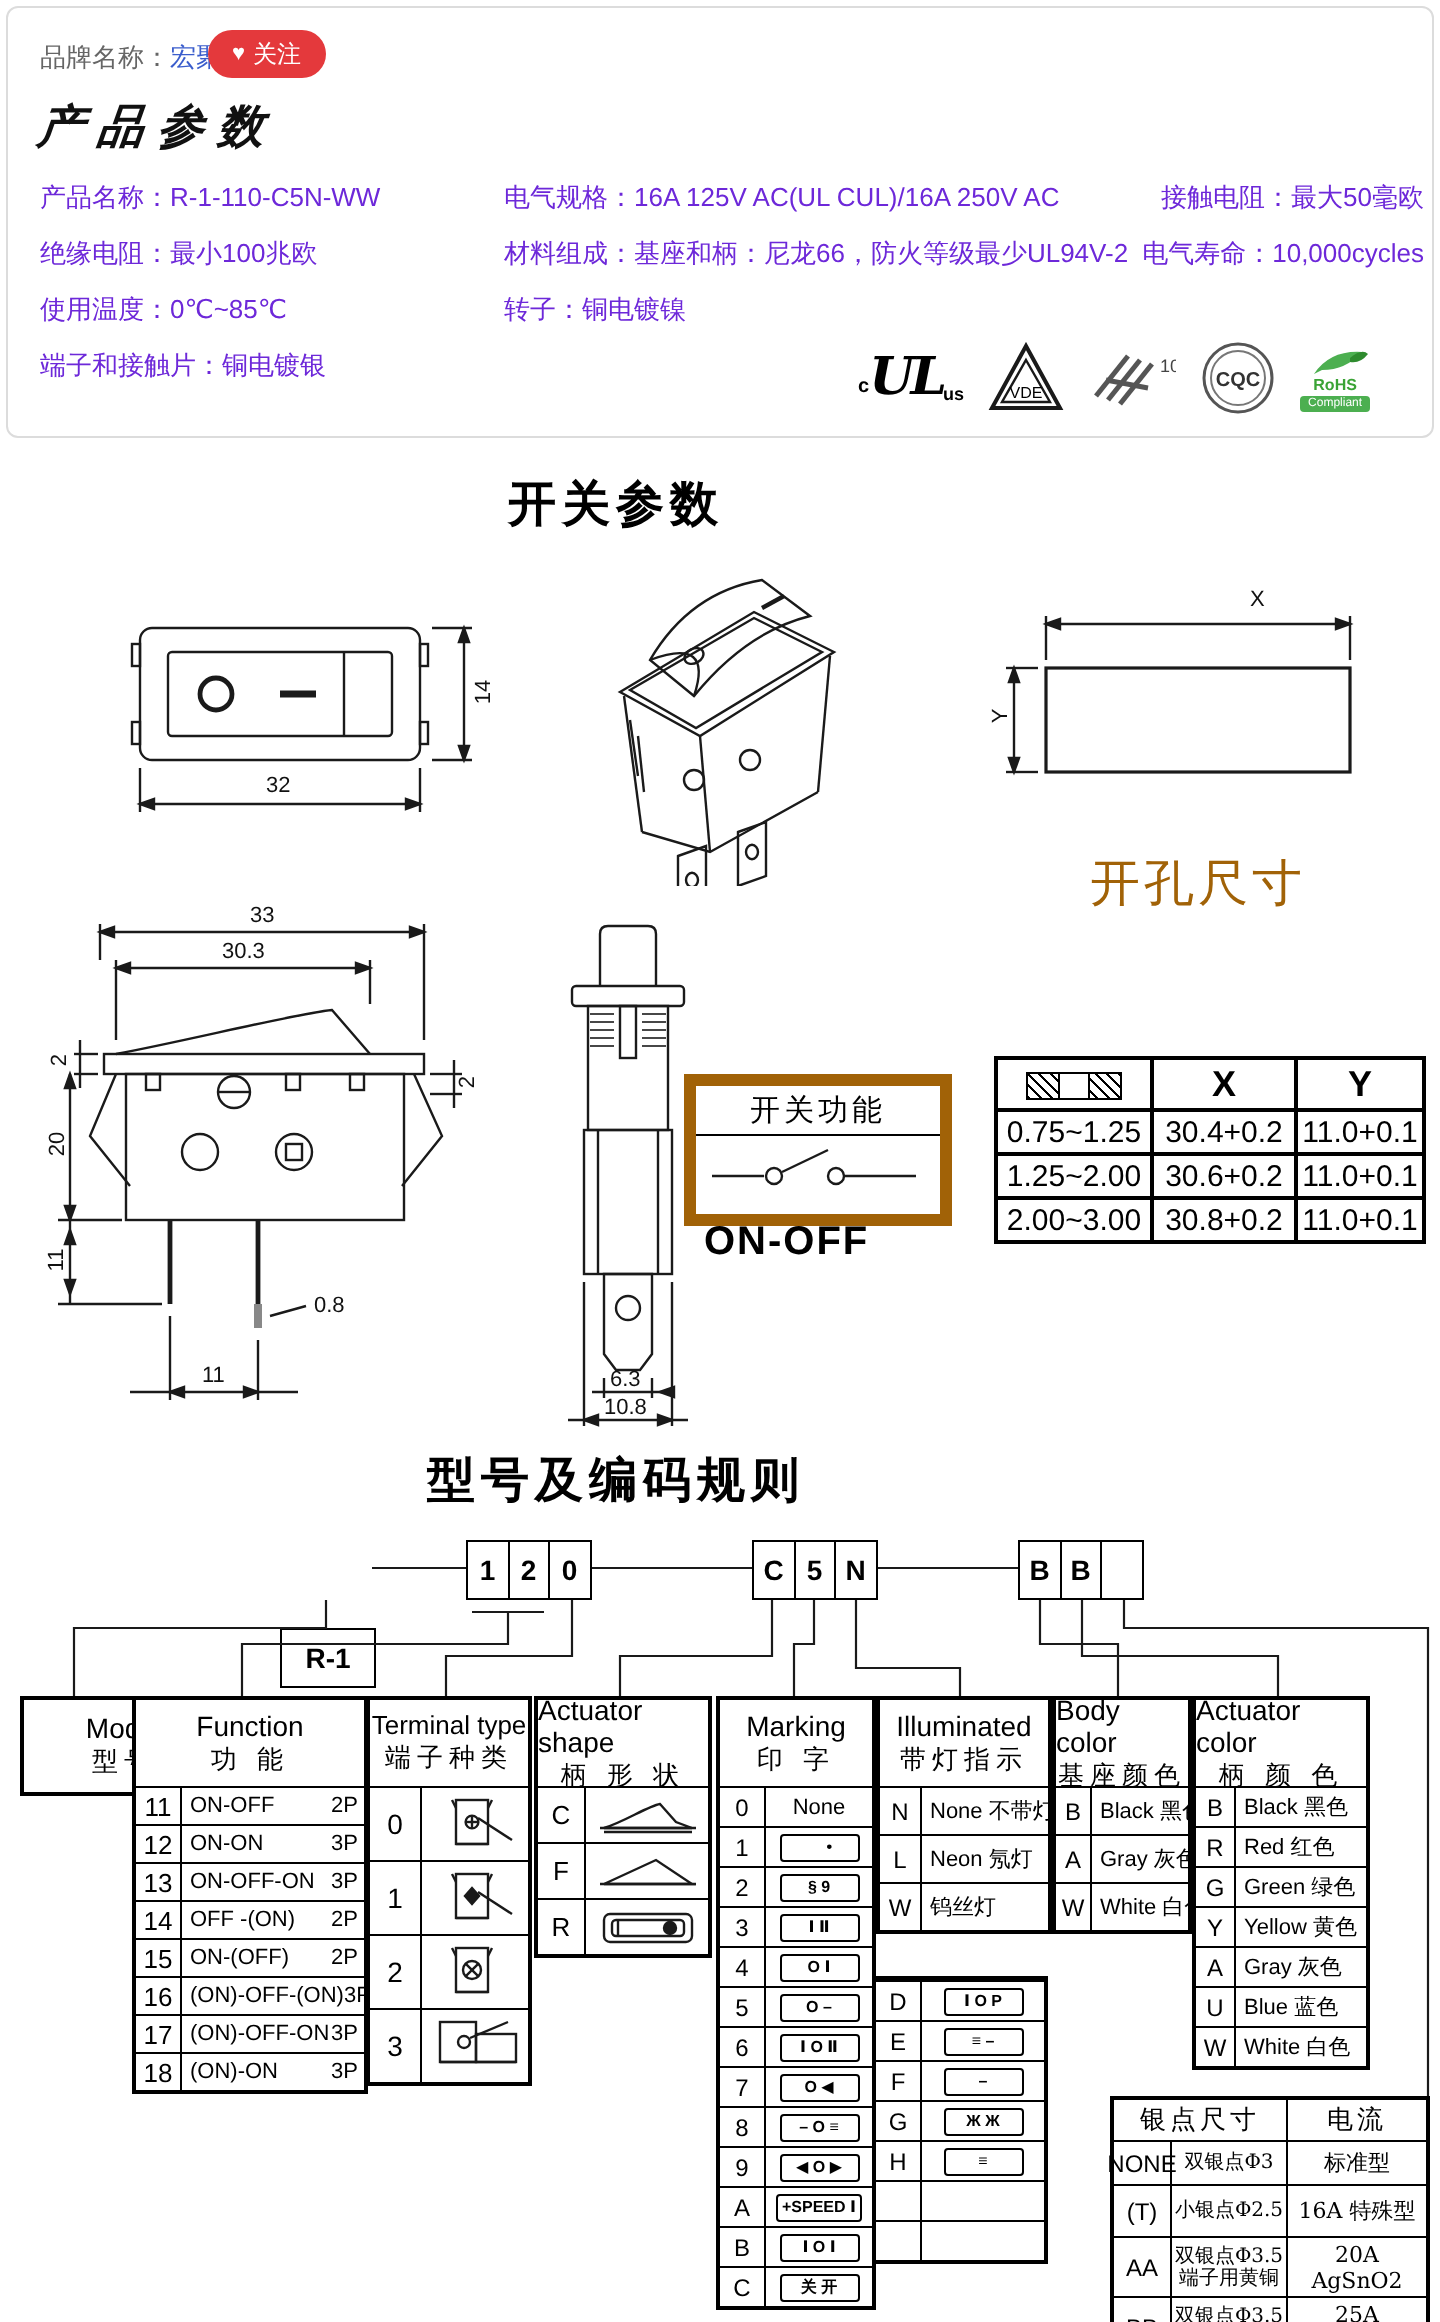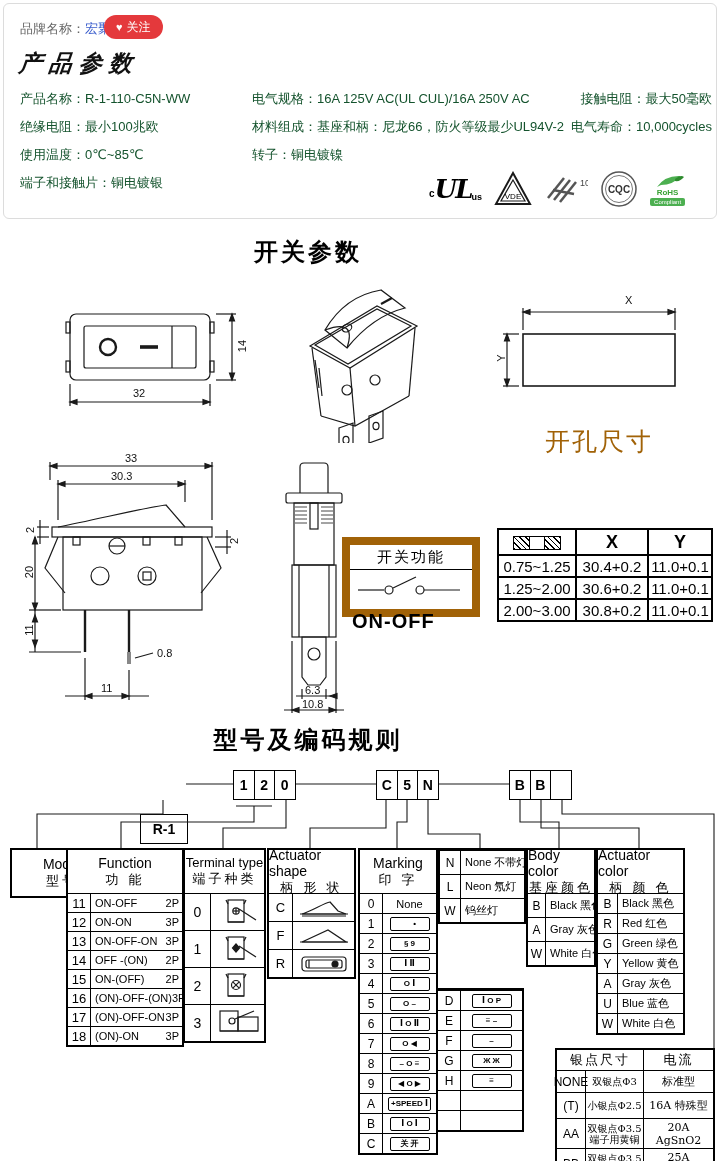--- a/index.html
+++ b/index.html
@@ -9,21 +9,21 @@
 
   
   .card{left:3px;top:3px;width:712px;height:214px;border:1px solid #dcdcdc;border-radius:6px;background:#fff;}
   .brand-row{left:16px;top:16px;font-size:13px;color:#666;}
   .brand-link{color:#3a5dcc;text-decoration:none;cursor:pointer;}
   .follow-btn{left:100px;top:11px;height:24px;padding:0 12px;border-radius:13px;background:#e4393c;color:#fff;
               font-size:12px;display:flex;align-items:center;gap:4px;cursor:pointer;border:none;}
   .follow-heart{font-size:11px;line-height:1;}
   .sec-title-script{left:15px;top:44px;font-family:"DejaVu Serif","Liberation Serif",serif;
         font-size:23px;font-weight:bold;font-style:italic;color:#111;letter-spacing:7px;transform:skewX(-6deg);}
-  .pcol p{margin:0 0 15px 0;font-size:13px;line-height:13px;color:#14532d;white-space:nowrap;}
+  .pcol p{margin:0 0 15px 0;font-size:13px;line-height:13px;color:#6d28d9;white-space:nowrap;}
   .pcol1{left:16px;top:88px;}
   .pcol2{left:248px;top:88px;}
   .pcol3{left:500px;top:88px;width:208px;text-align:right;}
 
   
   .certs{left:425px;top:166px;display:flex;align-items:center;gap:12px;}
   .cert{display:flex;align-items:center;justify-content:center;}
   .ul-mark{font-weight:bold;color:#000;display:flex;align-items:flex-start;}
   .ul-c{font-size:10px;margin-top:14px;}
   .ul-main{font-size:26px;font-style:italic;font-weight:900;letter-spacing:-2px;font-family:"DejaVu Serif",serif;}
@@ -34,21 +34,21 @@
 
   
   .h-big{width:616px;text-align:center;font-size:24px;font-weight:bold;color:#000;letter-spacing:3px;}
 
   
   svg{display:block;}
   .dim-label{position:absolute;font-size:11px;color:#111;font-family:"Liberation Sans",sans-serif;}
   .vlab{transform:rotate(-90deg);transform-origin:center;}
   .hole-caption{font-size:25px;font-weight:normal;color:#a16207;letter-spacing:2px;margin-top:31px;}
 
-  .fn-box{left:342px;top:537px;width:122px;height:64px;border:8px solid #a16207;background:#fff;}
+  .fn-box{left:342px;top:537px;width:122px;height:64px;border:6px solid #a16207;background:#fff;}
   .fn-head{height:24px;border-bottom:1.5px solid #000;display:flex;align-items:center;justify-content:center;
            font-family:"DejaVu Serif","Liberation Serif",serif;font-size:15px;color:#000;letter-spacing:2px;}
   .onoff{left:352px;top:610px;font-size:20px;font-weight:bold;color:#000;letter-spacing:1px;}
 
   
   .dimtbl{left:497px;top:528px;border-collapse:collapse;font-family:"Liberation Sans",sans-serif;}
   .dimtbl td,.dimtbl th{border:2px solid #000;text-align:center;padding:0;color:#000;background:#fff;}
   .dimtbl th{width:76px;height:24px;font-size:18px;font-weight:bold;}
   .dimtbl td{height:20px;font-size:15px;}
   .dimtbl td:first-child{width:76px;}
@@ -799,20 +799,24 @@
         <div class="trow mark-row" style="border-top-width:1px;">
           <span class="tcode" style="width:22px;"></span>
           <span class="mk-cell">
             
           </span>
         </div>
       </div>
   </div>
 
   <div class="tbl illum-tbl">
+    <div class="tbl-head">
+      <div class="tbl-en">Illuminated</div>
+      <div class="tbl-cn">带灯指示</div>
+    </div>
     <div>
 
         <div class="trow illum-row">
           <span class="tcode">N</span>
           <span class="illum-lab">None 不带灯</span>
         </div>
 
         <div class="trow illum-row">
           <span class="tcode">L</span>
           <span class="illum-lab">Neon 氖灯</span>

